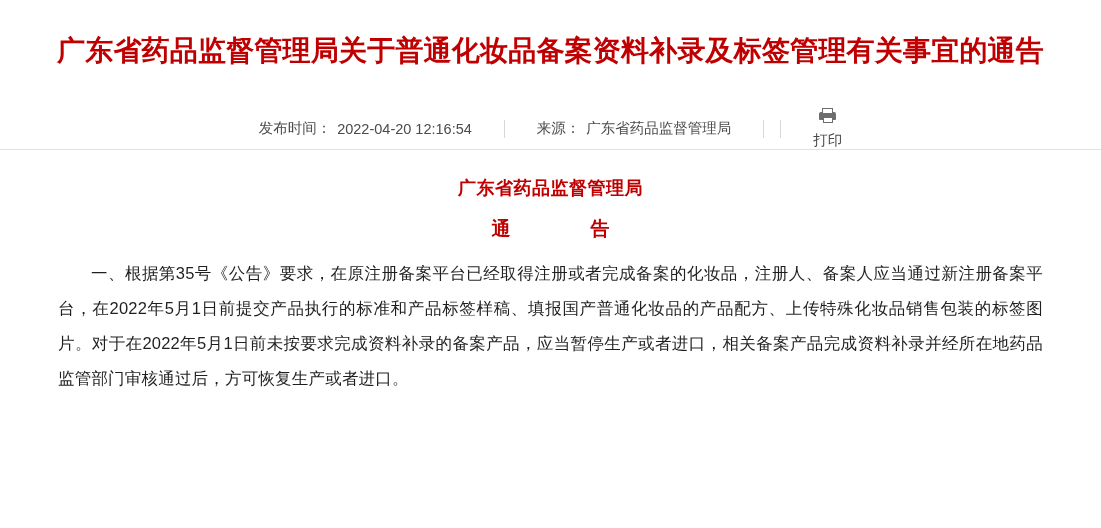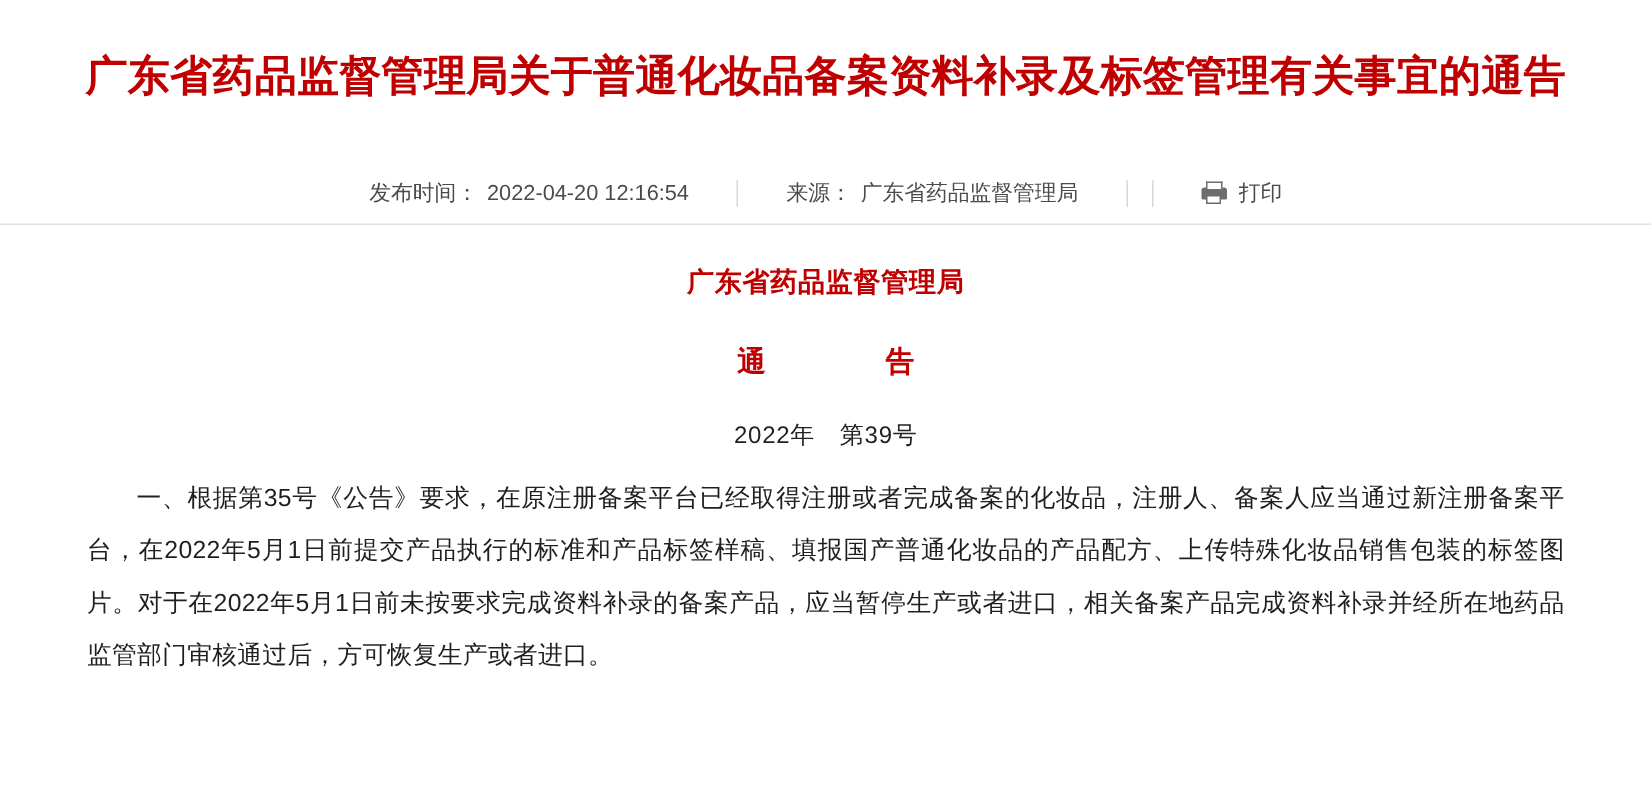--- a/index.html
+++ b/index.html
@@ -53,21 +53,21 @@
     width: 1px;
     height: 18px;
     background: #d8d8d8;
   }
   .font-label { color: #4b4b4b; }
   .font-size-opt {
     color: #4b4b4b;
     padding: 0 3px;
     cursor: pointer;
   }
-  .print-item { gap: 8px; }
+  .print-item { gap: 8px; flex-direction: column; }
   .printer-icon {
     display: inline-block;
     width: 17px;
     height: 15px;
     position: relative;
   }
   .printer-icon .body {
     position: absolute;
     left: 0; top: 4px;
     width: 17px; height: 8px;
@@ -104,21 +104,21 @@
     color: #c00000;
     font-size: 18px;
     font-weight: bold;
     letter-spacing: 0.5px;
   }
   .notice-word {
     text-align: center;
     color: #c00000;
     font-size: 19px;
     font-weight: bold;
-    margin-top: 28px;
+    margin-top: 16px;
     letter-spacing: 14px;
     text-indent: 14px;
   }
   .doc-number {
     text-align: center;
     color: #222222;
     font-size: 16px;
     margin-top: 26px;
     letter-spacing: 0.5px;
   }
@@ -162,17 +162,16 @@
       </span>
       <span>打印</span>
     </div>
   </div>
 
   <div class="divider"></div>
 
   <div class="body-wrap">
     <div class="org-name">广东省药品监督管理局</div>
     <div class="notice-word">通　　告</div>
-    <div class="doc-number">2022年　第39号</div>
     <p class="para second">一、根据第35号《公告》要求，在原注册备案平台已经取得注册或者完成备案的化妆品，注册人、备案人应当通过新注册备案平台，在2022年5月1日前提交产品执行的标准和产品标签样稿、填报国产普通化妆品的产品配方、上传特殊化妆品销售包装的标签图片。对于在2022年5月1日前未按要求完成资料补录的备案产品，应当暂停生产或者进口，相关备案产品完成资料补录并经所在地药品监管部门审核通过后，方可恢复生产或者进口。</p>
   </div>
 
 </div>
 
 </body></html>

